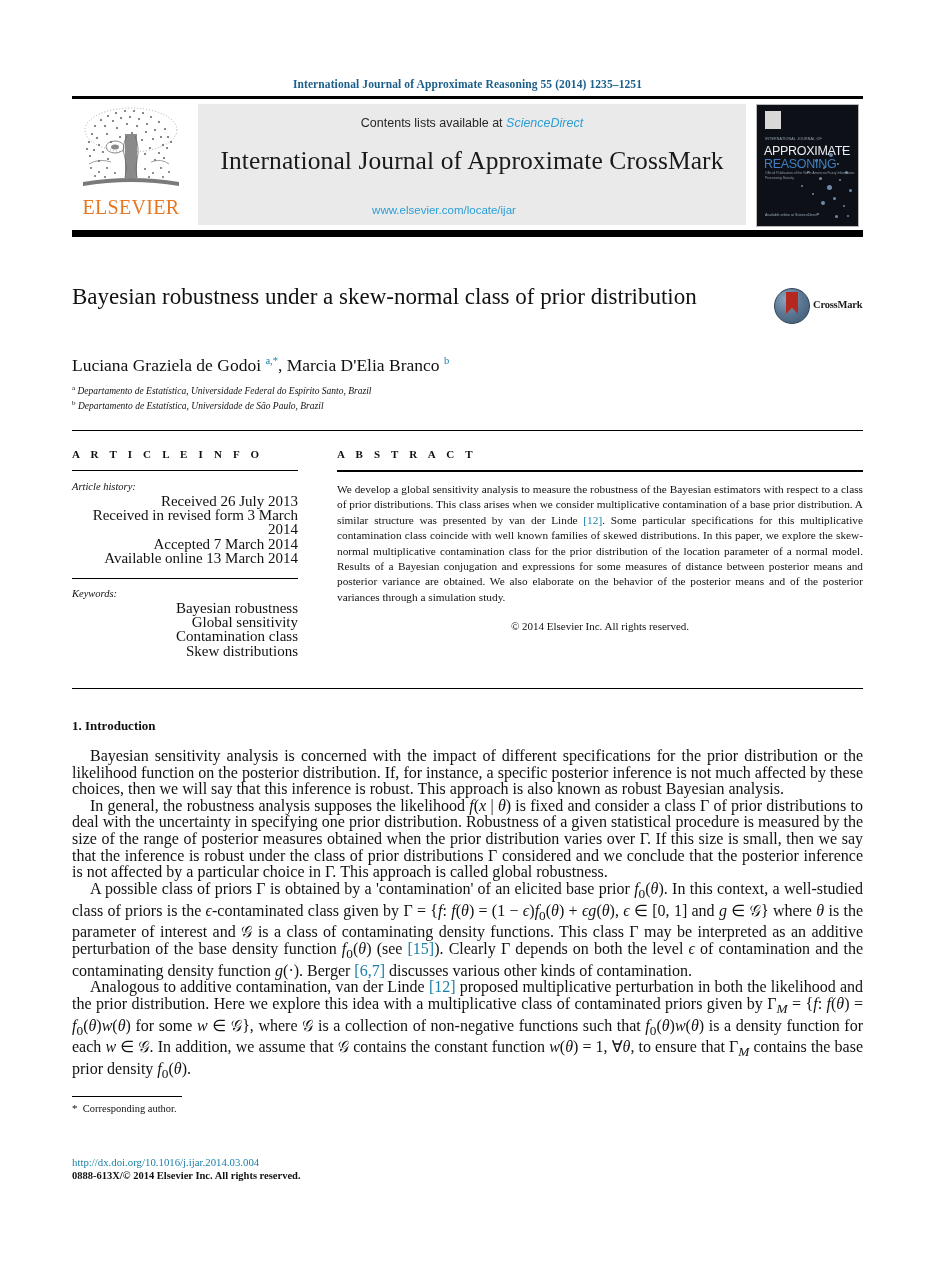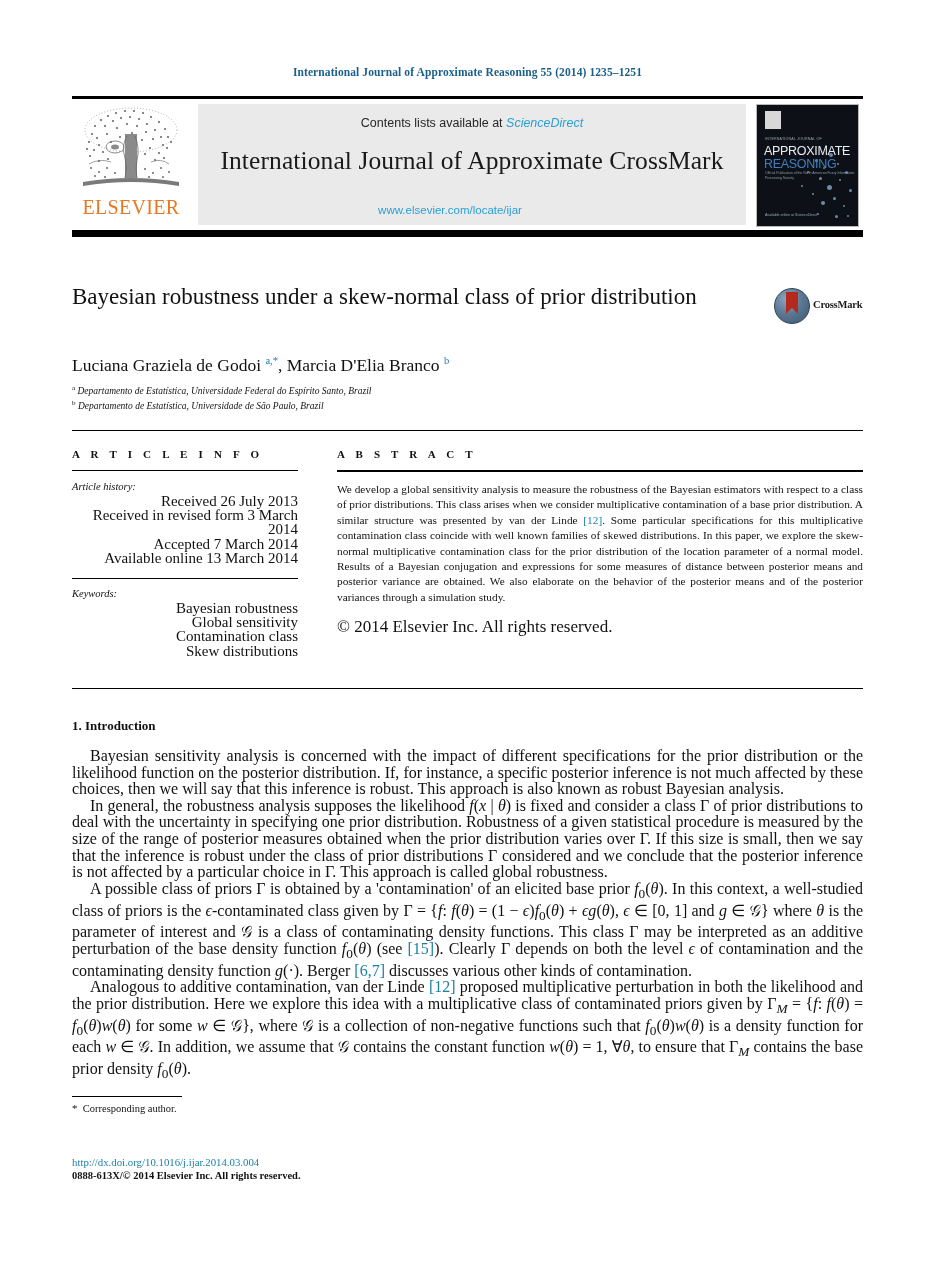--- a/index.html
+++ b/index.html
@@ -18,21 +18,21 @@
   .page {
     position: absolute;
     left: 0; top: 0;
     width: 935px;
     height: 1266px;
   }
 
   
   .running-head {
     position: absolute;
-    left: 0; top: 66px;
+    left: 0; top: 78px;
     width: 935px;
     text-align: center;
     font-family: "Liberation Serif", serif;
     font-weight: bold;
     font-size: 11.5px;
     color: #1a5f8a;
     letter-spacing: 0.1px;
   }
 
   
@@ -98,21 +98,21 @@
     left: 0; top: 42px;
     width: 548px;
     text-align: center;
     font-family: "Liberation Serif", serif;
     font-size: 25.5px;
     color: #1a1a1a;
     letter-spacing: 0.1px;
   }
   .journal-url {
     position: absolute;
-    left: 6px; top: 100px;
+    left: 0; top: 100px;
     width: 492px;
     text-align: center;
     font-family: "Liberation Sans", sans-serif;
     font-size: 11.5px;
     color: #2a9fd6;
   }
   .cover-thumb {
     position: absolute;
     left: 684px; top: 8px;
     width: 101px; height: 121px;
@@ -313,24 +313,24 @@
     font-family: "Liberation Serif", serif;
     font-size: 11.3px;
     line-height: 15.4px;
     text-align: justify;
     color: #111;
     margin: 0;
   }
   .abstract-text .ref { color: #1a7fa8; }
   .copyright {
     font-family: "Liberation Serif", serif;
-    font-size: 17px;
+    font-size: 11px;
     line-height: 15.4px;
     color: #111;
-    text-align: left;
+    text-align: center;
     margin: 14px 0 0 0;
   }
 
   .rule-bottom-abs {
     position: absolute;
     left: 72px; top: 688px;
     width: 791px; height: 1px;
     background: #000;
   }
 

